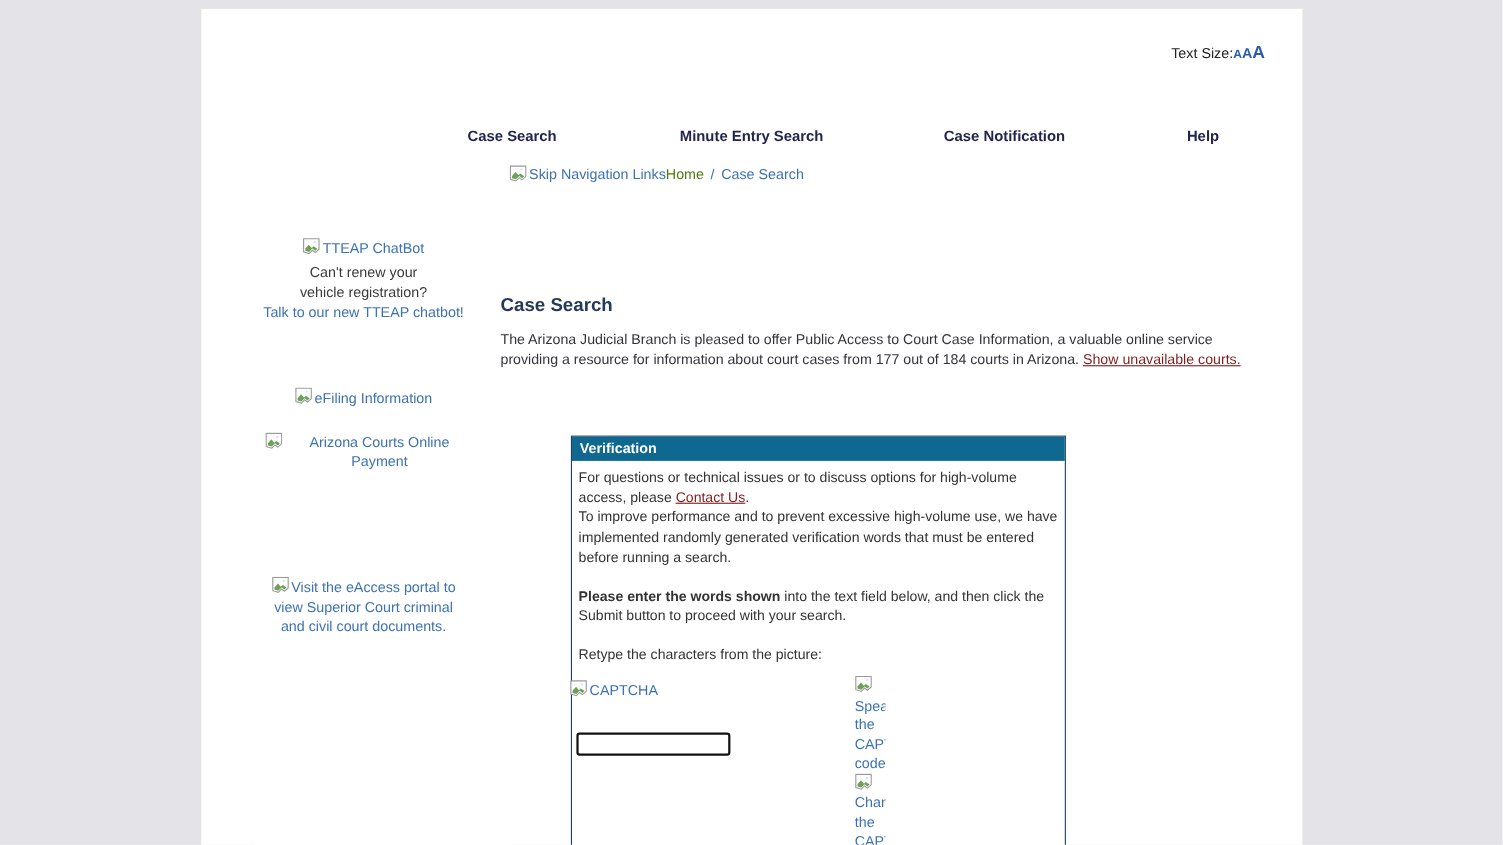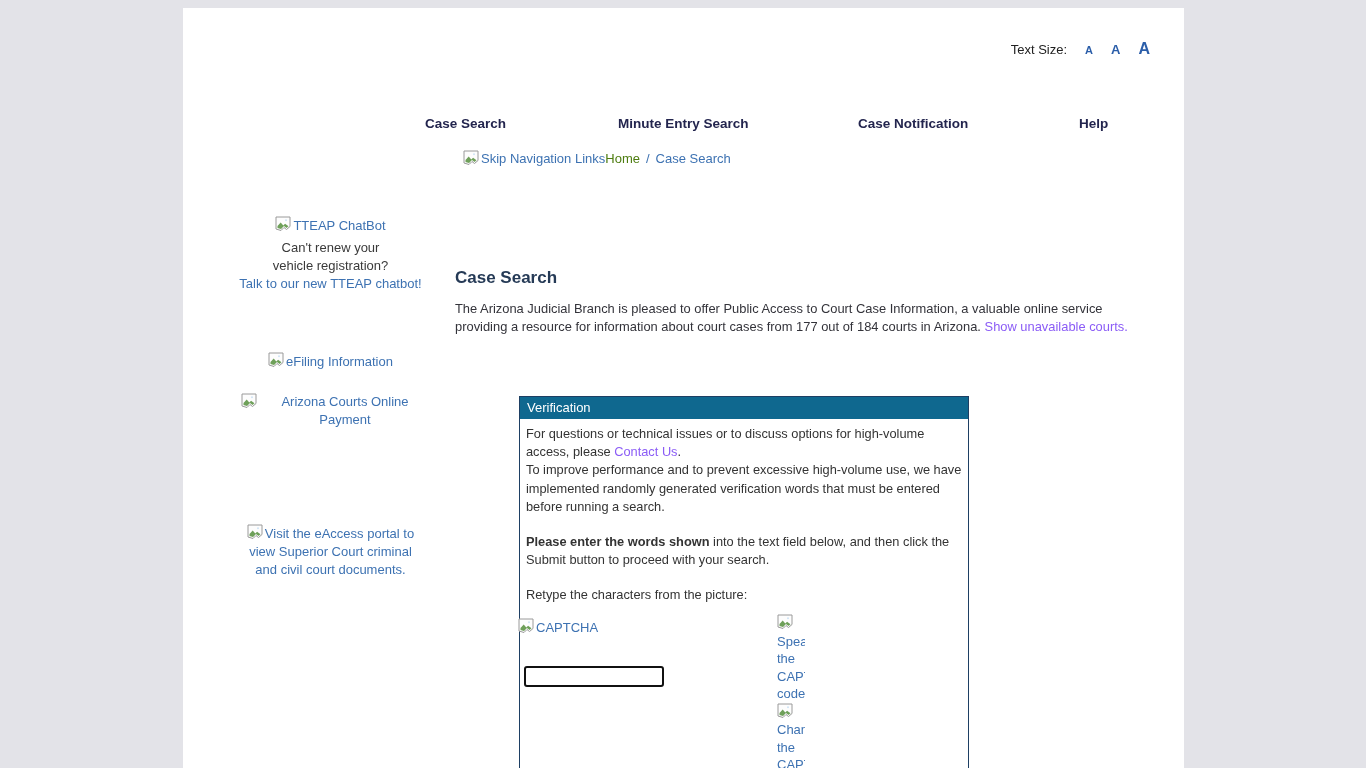--- a/index.html
+++ b/index.html
@@ -7,21 +7,21 @@
     width:1366px;height:768px;overflow:hidden;
     background:#e3e3e8;
     font-family:"Liberation Sans",sans-serif;
     position:relative;
   }
   .content{
     position:absolute;left:183px;top:8px;width:1001px;height:760px;
     background:#ffffff;overflow:hidden;
   }
   
-  .textsize{position:absolute;top:32px;right:34px;display:flex;align-items:baseline;gap:18px;font-size:13px;color:#222;}
+  .textsize{position:absolute;top:32px;right:34px;display:flex;align-items:baseline;gap:0;font-size:13px;color:#222;}
   .textsize a{color:#2b5ea9;font-weight:bold;text-decoration:none;cursor:pointer;}
   .ts-s{font-size:11px;} .ts-m{font-size:13px;} .ts-l{font-size:16px;}
   
   .nav-item{position:absolute;top:108px;font-size:13.5px;font-weight:bold;color:#23254e;cursor:pointer;white-space:nowrap;}
   .nav-0{left:242px;} .nav-1{left:435px;} .nav-2{left:675px;} .nav-3{left:896px;}
   
   .breadcrumb{position:absolute;left:280px;top:142px;font-size:13px;color:#3d72b2;display:flex;align-items:center;white-space:nowrap;}
   .breadcrumb .sep{color:#3d72b2;padding:0 6px;}
   
   .bimg{display:inline-block;width:16px;height:17px;vertical-align:-3px;margin-right:2px;}
@@ -31,24 +31,24 @@
   .sb-chatbot{position:absolute;left:0;top:208px;width:195px;}
   .sb-renew{position:absolute;left:34px;top:231px;width:127px;color:#3a3a3a;}
   .sb-renew-link{position:absolute;left:0;top:267px;width:195px;white-space:nowrap;}
   .sb-efiling{position:absolute;left:0;top:344px;width:195px;}
   .sb-payment{position:absolute;left:8px;top:385px;width:187px;display:flex;align-items:flex-start;}
   .sb-payment .txt{width:140px;margin-left:16px;}
   .sb-eaccess{position:absolute;left:5px;top:480px;width:185px;margin-top:36px;}
   
   .page-title{position:absolute;left:272px;top:260px;font-size:17px;font-weight:bold;color:#253a56;margin:0;}
   .intro{position:absolute;left:272px;top:292px;width:700px;font-size:12.9px;line-height:18px;color:#33333a;}
-  .muted-link{color:#8b5cf6;cursor:pointer;}
+  .muted-link{color:#7f1d1d;text-decoration:underline;cursor:pointer;}
   
   .vbox{position:absolute;left:336px;top:388px;width:448px;height:430px;border:1px solid #1e3f63;background:#fff;}
-  .vbox-header{height:22px;line-height:22px;background:#0f688f;color:#ffffff;font-size:13px;font-weight:normal;padding-left:7px;}
+  .vbox-header{height:22px;line-height:22px;background:#0f688f;color:#ffffff;font-size:13px;font-weight:bold;padding-left:7px;}
   .vbox-body{padding:6px 6px;font-size:12.8px;line-height:18.2px;color:#333;position:relative;}
   .vbox-body p{margin:0;width:438px;}
   .v-p3{margin-top:17px !important;}
   .v-retype{margin-top:17px !important;}
   .v-captcha{position:absolute;left:335px;top:610px;font-size:13px;color:#3d72b2;}
   .v-input{position:absolute;left:341px;top:658px;width:130px;height:15px;border:2px solid #111;border-radius:3px;font-size:13px;padding:1px 3px;font-family:"Liberation Sans",sans-serif;}
   .v-rightcol{position:absolute;left:594px;top:606px;width:28px;height:210px;overflow:hidden;font-size:13px;line-height:17.5px;color:#3d72b2;text-align:left;}
   .v-rightcol .cap-btn{display:block;cursor:pointer;color:#3d72b2;text-decoration:none;}
   a{text-decoration:none;}
 </style>

